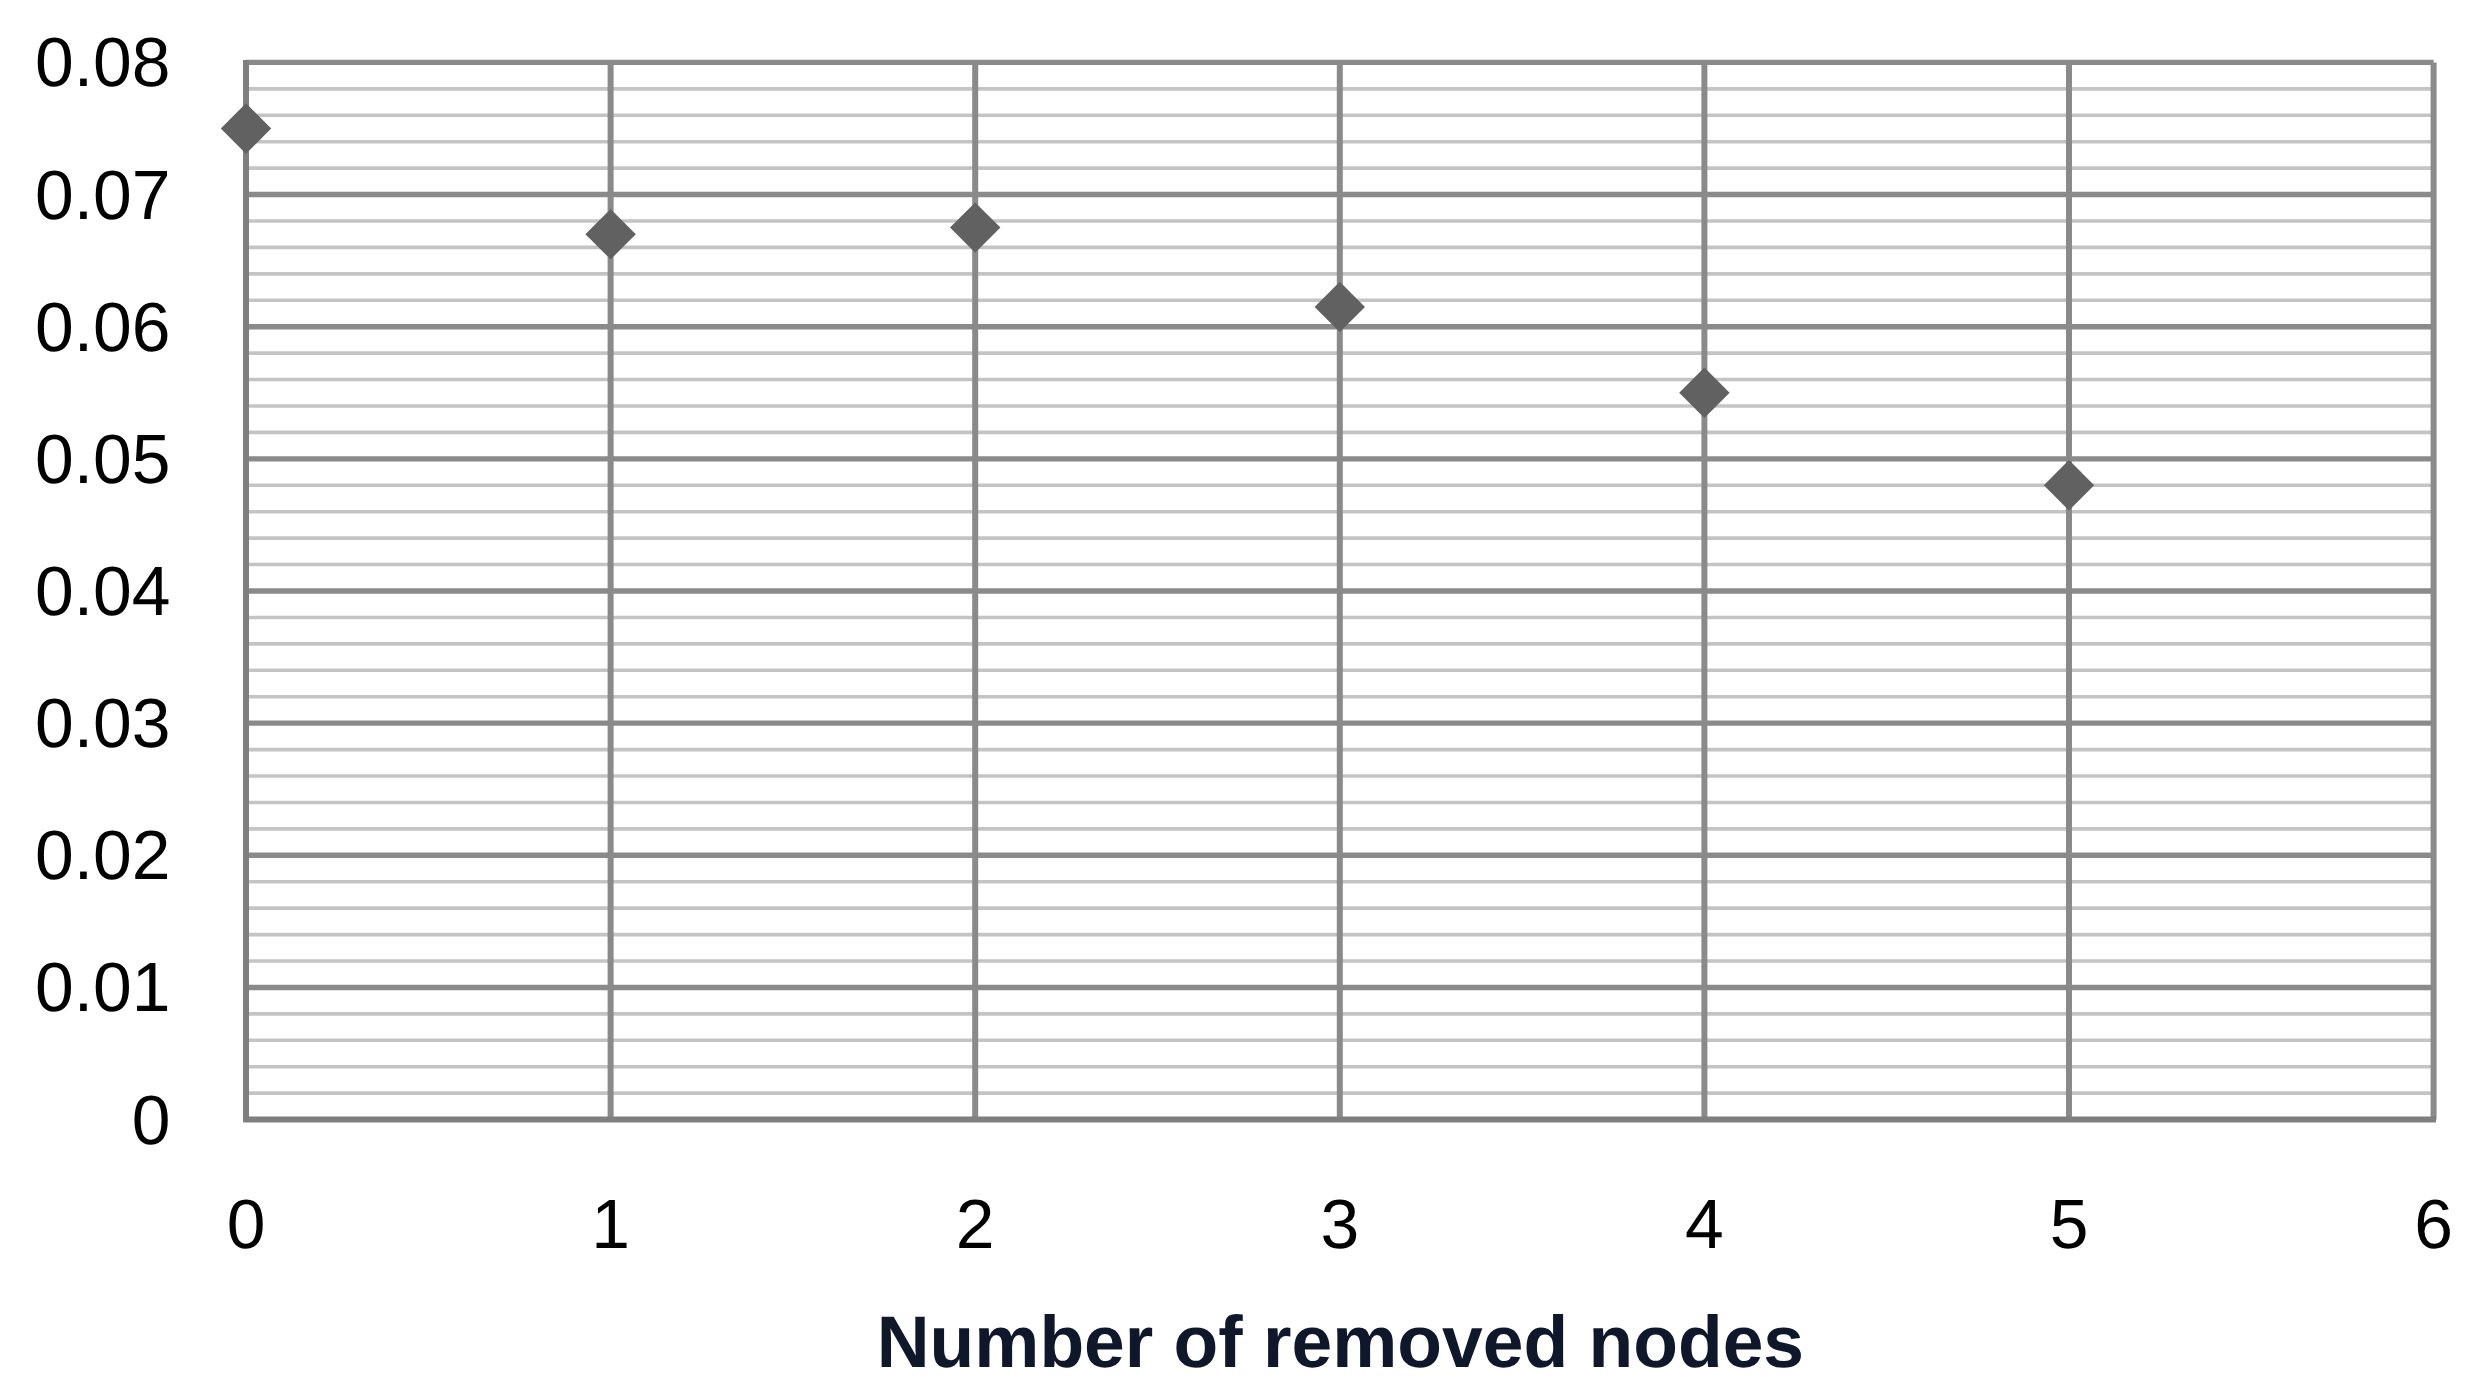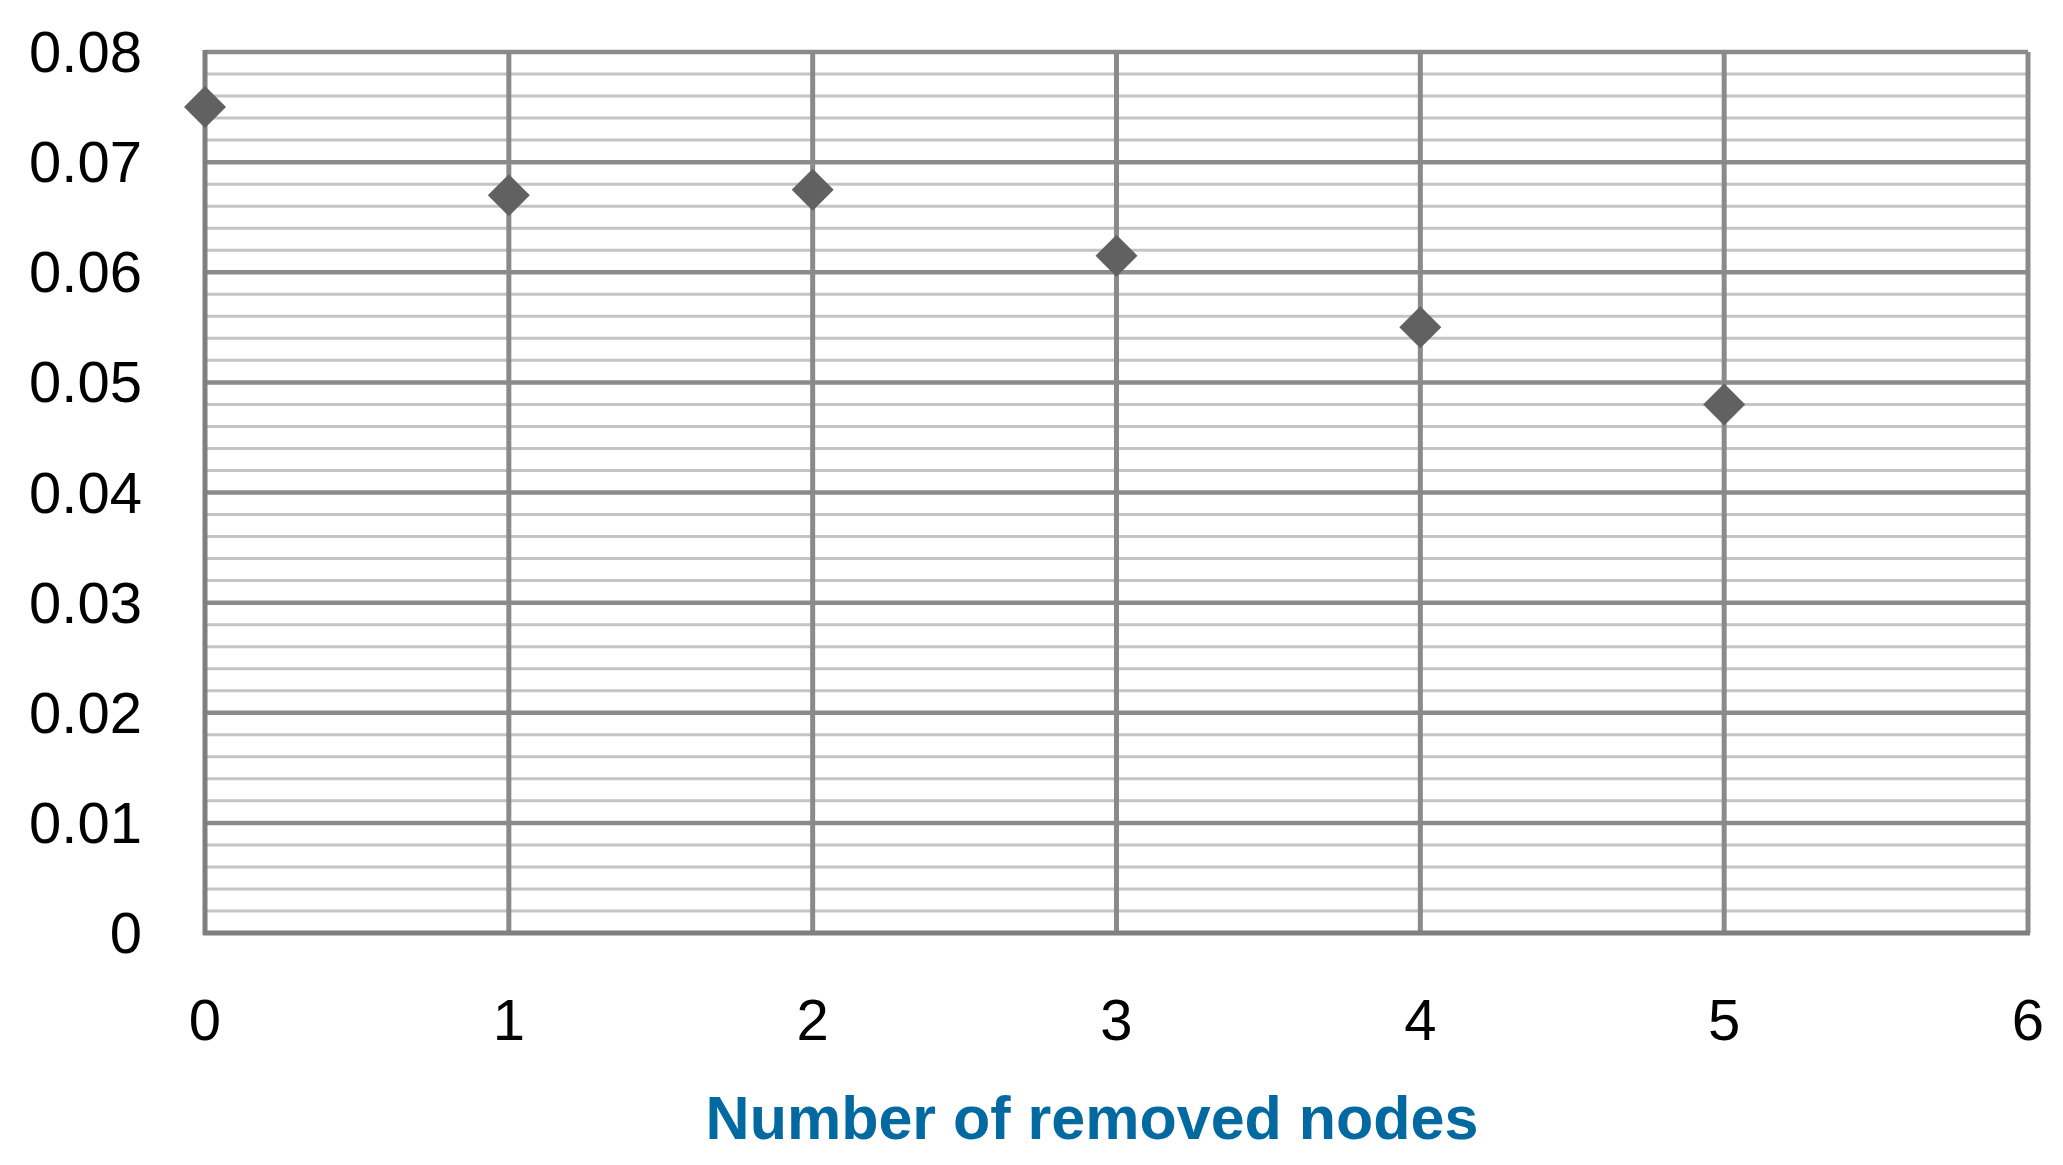--- a/index.html
+++ b/index.html
@@ -15,26 +15,26 @@
     background: #ffffff;
     overflow: hidden;
   }
   .chart-wrap svg {
     position: absolute;
     top: 0;
     left: 0;
   }
   .x-axis-title {
     position: absolute;
-    left: 1092px;
+    left: 1117px;
     top: 1083px;
     transform: translateX(-50%);
     font-size: 61px;
     font-weight: bold;
-    color: #0369a1;
+    color: #0f172a;
     white-space: nowrap;
     letter-spacing: 0px;
   }
 </style>
 </head>
 <body>
 
 <div class="chart-wrap">
   <svg id="plot-svg" width="2063" height="1165" viewBox="0 0 2063 1165">
       <line x1="205" y1="910.975" x2="2028" y2="910.975" stroke="#c4c4c4" stroke-width="3"></line>

